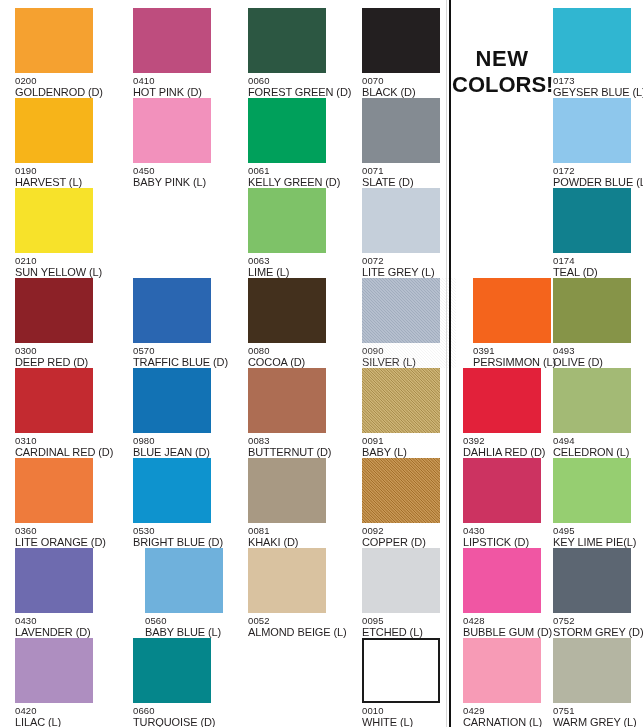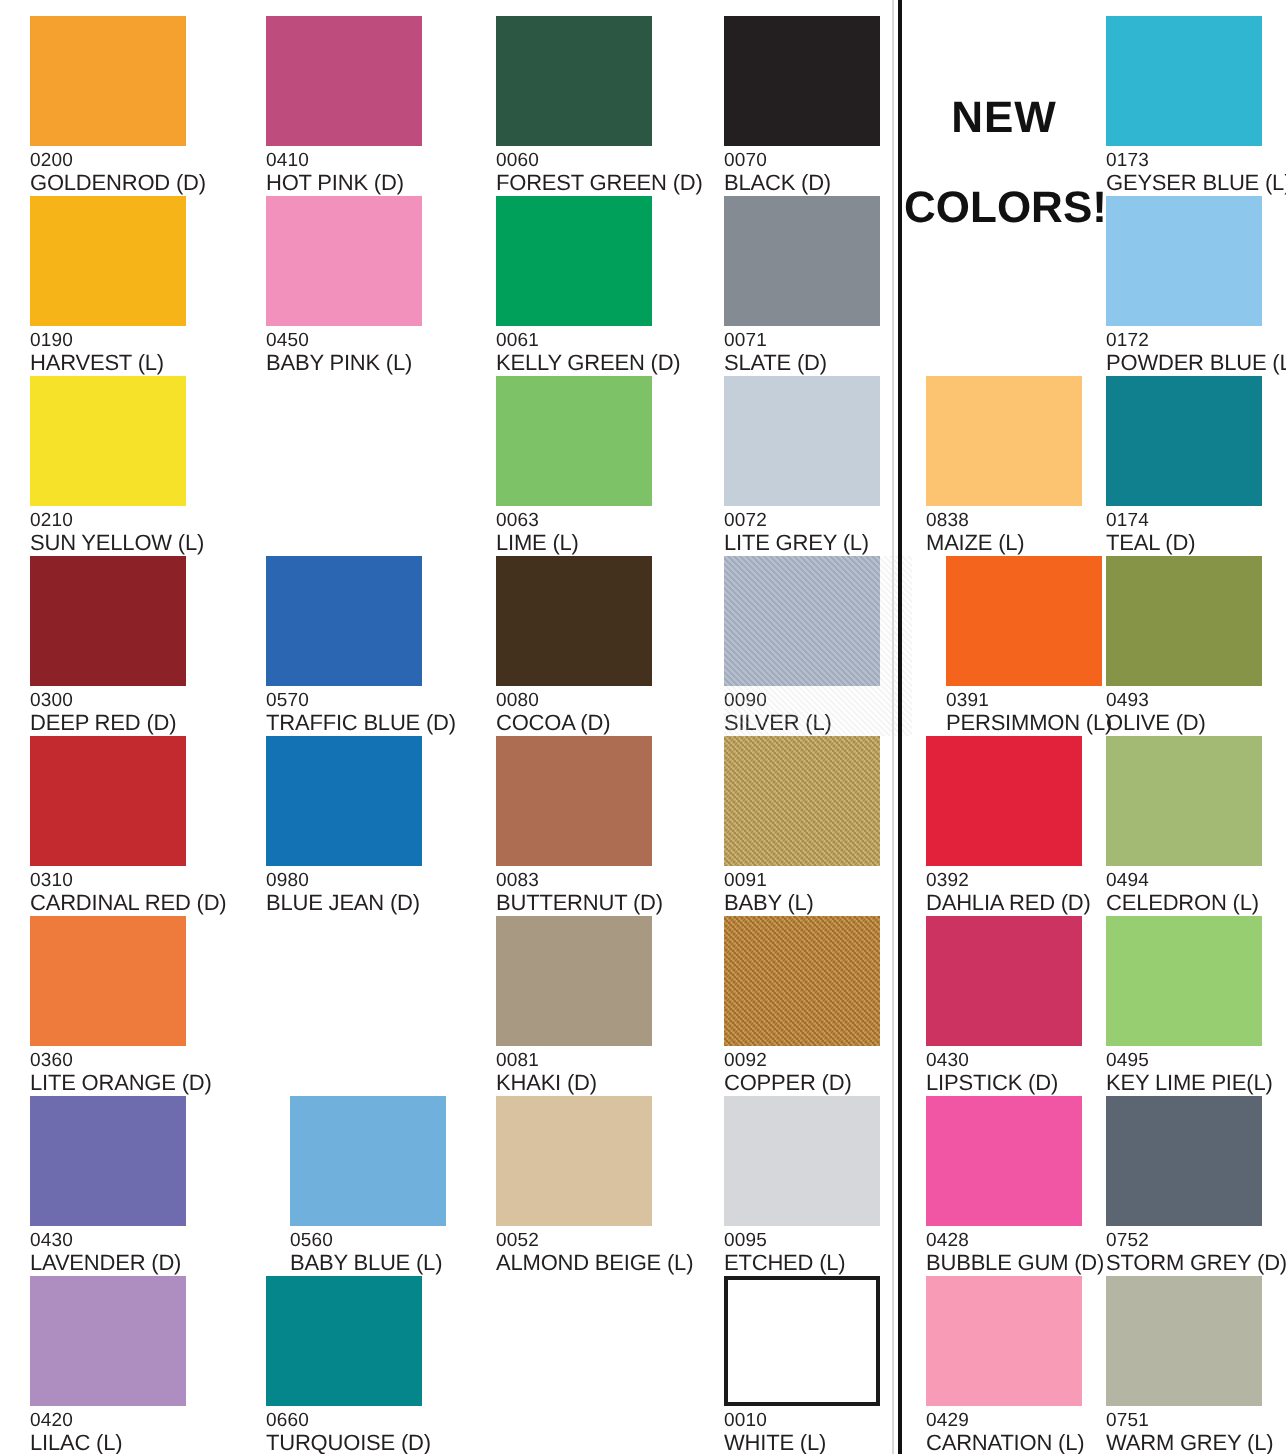--- a/index.html
+++ b/index.html
@@ -113,21 +113,21 @@
     left: 0;
     top: 46px;
     width: 100px;
     text-align: center;
     font-weight: bold;
     font-size: 22px;
     line-height: 26px;
     color: #111111;
     letter-spacing: 0.5px;
   }
-  #new-colors-heading .line2 { letter-spacing: 0px; margin-top: 19px; }
+  #new-colors-heading .line2 { letter-spacing: 0px; }
 </style>
 </head>
 <body>
 
 <div id="chart-root">
 
   <div class="panel" id="main-panel">
       <div class="swatch-cell" style="left: 15px; top: 8px;">
         <div class="swatch-chip" style="background: rgb(245, 161, 48);"></div>
         <div class="swatch-code">0200</div>
@@ -181,20 +181,25 @@
       <div class="swatch-cell" style="left: 133px; top: 278px;">
         <div class="swatch-chip" style="background: rgb(42, 102, 177);"></div>
         <div class="swatch-code">0570</div>
         <div class="swatch-name">TRAFFIC BLUE (D)</div>
       </div>
       <div class="swatch-cell" style="left: 133px; top: 368px;">
         <div class="swatch-chip" style="background: rgb(18, 114, 180);"></div>
         <div class="swatch-code">0980</div>
         <div class="swatch-name">BLUE JEAN (D)</div>
       </div>
+      <div class="swatch-cell" style="left: 133px; top: 458px;">
+        <div class="swatch-chip" style="background: rgb(14, 147, 206);"></div>
+        <div class="swatch-code">0530</div>
+        <div class="swatch-name">BRIGHT BLUE (D)</div>
+      </div>
       <div class="swatch-cell" style="left: 133px; top: 548px; padding-left: 12px;">
         <div class="swatch-chip" style="background: rgb(111, 177, 220);"></div>
         <div class="swatch-code">0560</div>
         <div class="swatch-name">BABY BLUE (L)</div>
       </div>
       <div class="swatch-cell" style="left: 133px; top: 638px;">
         <div class="swatch-chip" style="background: rgb(5, 134, 139);"></div>
         <div class="swatch-code">0660</div>
         <div class="swatch-name">TURQUOISE (D)</div>
       </div>
@@ -276,25 +281,20 @@
     </div>
 
   <div class="divider-outer"></div>
   <div class="divider"></div>
 
   <div class="panel" id="new-colors-panel">
     <div id="new-colors-heading">
       <div class="line1">NEW</div>
       <div class="line2">COLORS!</div>
     </div>
-  <div class="swatch-cell narrow" style="left: 11px; top: 188px;">
-        <div class="swatch-chip" style="background: rgb(252, 196, 113);"></div>
-        <div class="swatch-code">0838</div>
-        <div class="swatch-name">MAIZE (L)</div>
-      </div>
       <div class="swatch-cell narrow" style="left: 11px; top: 278px; padding-left: 10px;">
         <div class="swatch-chip" style="background: rgb(244, 100, 28);"></div>
         <div class="swatch-code">0391</div>
         <div class="swatch-name">PERSIMMON (L)</div>
       </div>
       <div class="swatch-cell narrow" style="left: 11px; top: 368px;">
         <div class="swatch-chip" style="background: rgb(226, 33, 58);"></div>
         <div class="swatch-code">0392</div>
         <div class="swatch-name">DAHLIA RED (D)</div>
       </div>

